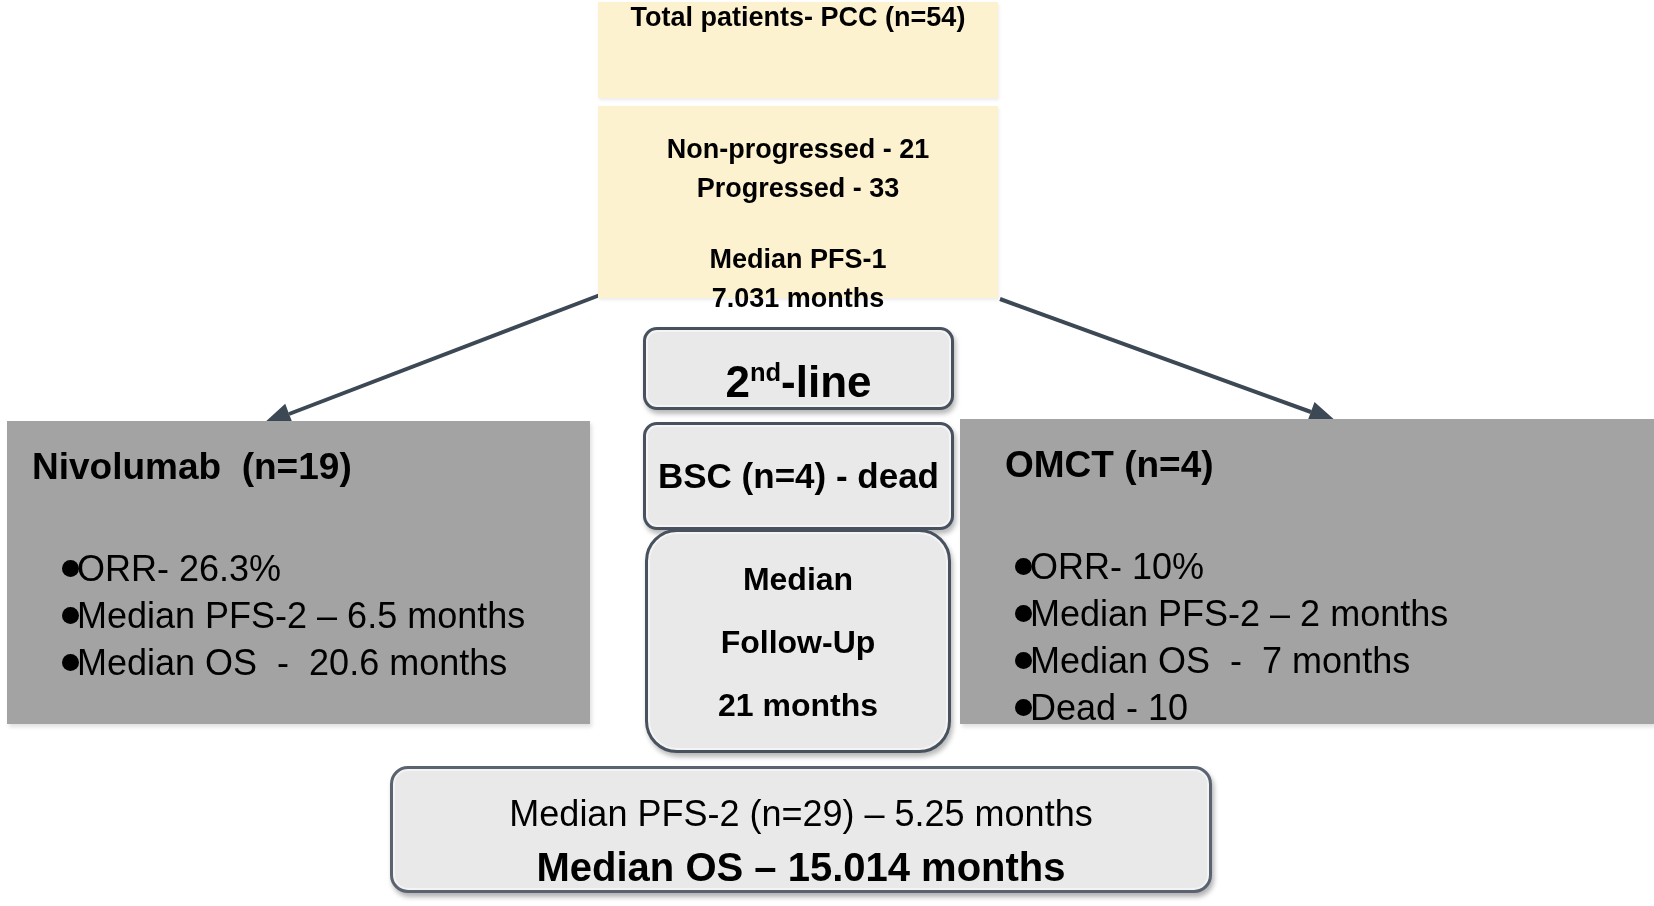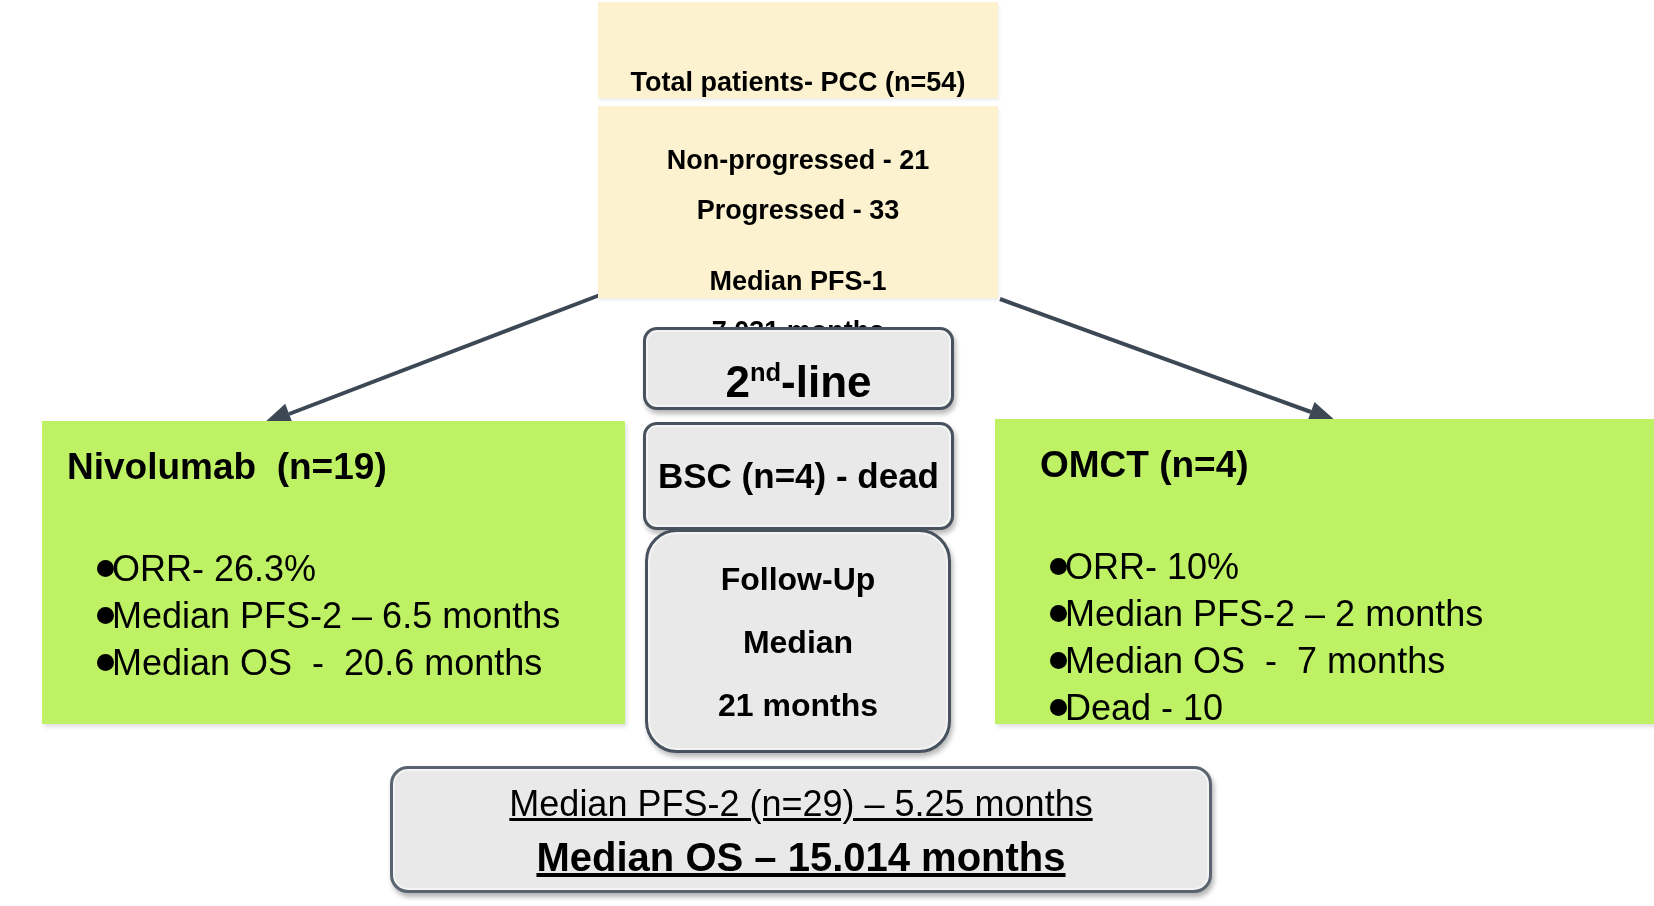--- a/index.html
+++ b/index.html
@@ -13,29 +13,29 @@
   }
   .box { position: absolute; box-sizing: border-box; }
 
   
   .cream {
     background: #fdf2cf;
     box-shadow: 1px 2px 3px rgba(0,0,0,0.08);
   }
   .box-top1 {
     left: 598px; top: 2px; width: 400px; height: 96px;
-    display: flex; align-items: flex-end; justify-content: center;
+    display: flex; align-items: flex-start; justify-content: center;
     font-weight: bold; font-size: 27px;
   }
   .box-top2 {
     left: 598px; top: 106px; width: 400px; height: 192px;
     text-align: center; padding-top: 24px;
     font-weight: bold; font-size: 27px;
   }
-  .box-top2 .line { line-height: 39px; white-space: pre-wrap; margin-top: 11px; }
+  .box-top2 .line { line-height: 39px; white-space: pre-wrap; }
   .box-top2 .line.gap-above { margin-top: 32px; }
 
   
   .gray {
     background: #e9e9e9;
     border: 3px solid #47525e;
     box-shadow: inset 0 0 0 2px #f4f4f4, 2px 4px 5px rgba(0,0,0,0.28);
   }
   .box-2ndline {
     left: 643px; top: 327px; width: 311px; height: 83px;
@@ -53,23 +53,22 @@
   .box-fu {
     left: 645px; top: 529px; width: 306px; height: 224px;
     border-radius: 32px;
     text-align: center; padding-top: 16px;
     font-weight: bold; font-size: 32px;
   }
   .box-fu .line { line-height: 63px; }
 
   
   .gold {
-    background: #bef264;
+    background: #a3a3a3;
     box-shadow: 2px 3px 4px rgba(0,0,0,0.12);
-    margin-left: 35px;
   }
   .box-nivo { left: 7px; top: 421px; width: 583px; height: 303px; }
   .box-omct { left: 960px; top: 419px; width: 694px; height: 305px; }
   .side-title {
     font-weight: bold; font-size: 37px; line-height: 44px;
     margin-top: 24px; white-space: pre-wrap;
   }
   .box-nivo .side-title { margin-left: 25px; }
   .box-omct .side-title { margin-left: 45px; }
   ul.bullets {
@@ -85,21 +84,21 @@
     width: 17px; height: 17px; background: #000; border-radius: 50%;
   }
 
   
   .box-bottom {
     left: 390px; top: 766px; width: 822px; height: 127px;
     background: #e9e9e9;
     border: 3px solid #5a6470;
     border-radius: 18px;
     box-shadow: inset 0 0 0 2px #f4f4f4, 2px 4px 5px rgba(0,0,0,0.3);
-    text-align: center; padding-top: 11px; text-decoration: underline;
+    text-align: center; padding-top: 21px;
   }
   .box-bottom .line1 { font-size: 36px; line-height: 48px; white-space: pre-wrap; }
   .box-bottom .line2 { font-size: 40px; line-height: 58px; font-weight: bold; white-space: pre-wrap; }
 
   .arrows { position: absolute; left: 0; top: 0; pointer-events: none; }
 </style>
 </head>
 <body>
 
 <div class="stage">
@@ -128,22 +127,22 @@
 
   <div class="box gray box-2ndline">
     <span><span>2</span><sup>nd</sup><span>-line</span></span>
   </div>
 
   <div class="box gray box-bsc">
     <span>BSC (n=4) - dead</span>
   </div>
 
   <div class="box gray box-fu">
+    <div class="line">Median</div>
     <div class="line">Follow-Up</div>
-    <div class="line">Median</div>
     <div class="line">21 months</div>
   </div>
 
   <div class="box gold box-nivo">
     <div class="side-title">Nivolumab  (n=19)</div>
     <ul class="bullets">
       <li>ORR- 26.3%</li>
       <li>Median PFS-2 – 6.5 months</li>
       <li>Median OS  -  20.6 months</li>
     </ul>

